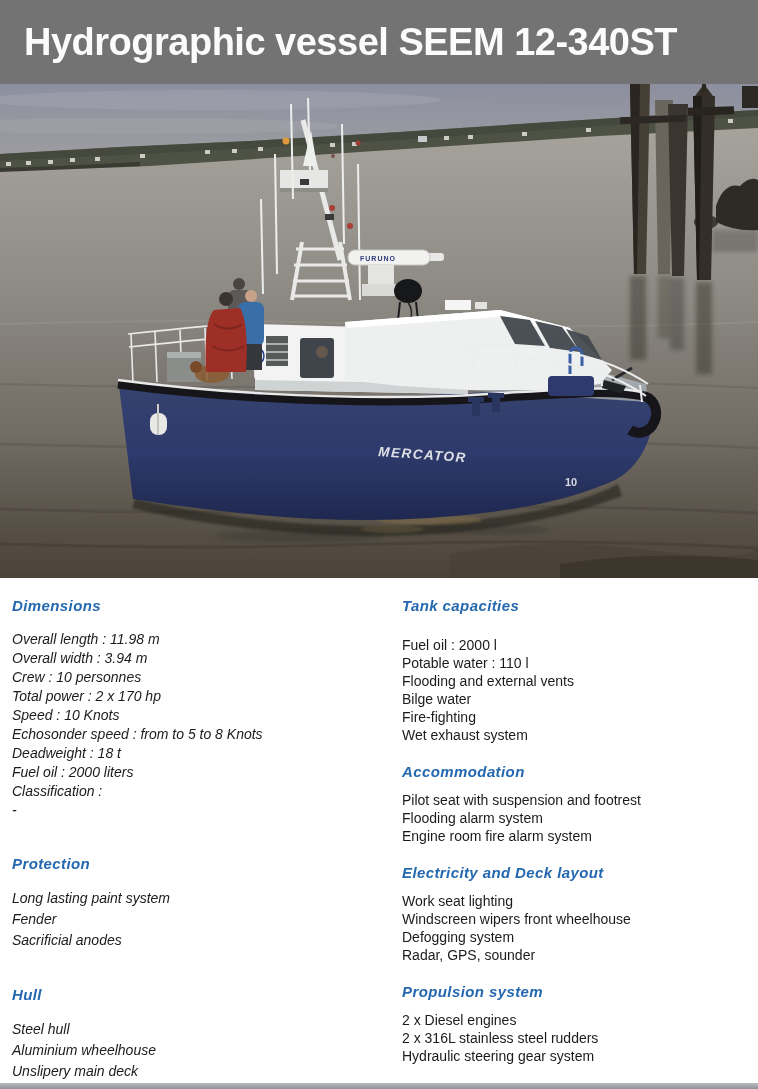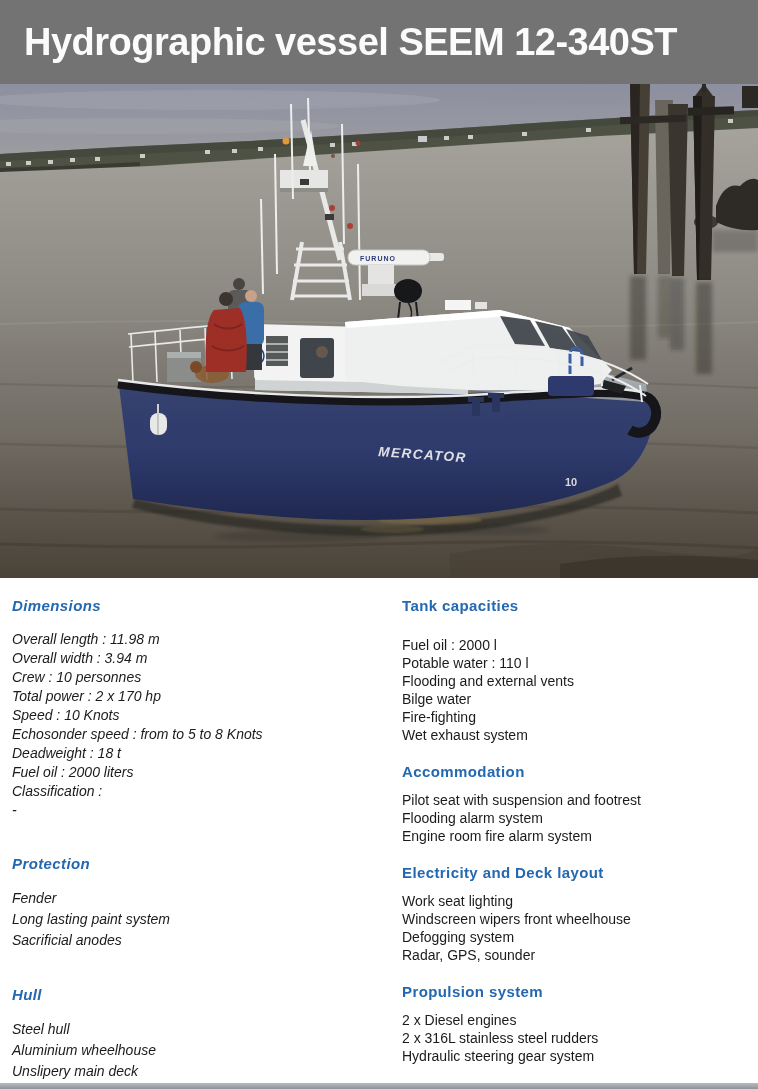--- a/index.html
+++ b/index.html
@@ -31,21 +31,21 @@
   .section .items li { font-size:14px; color:#1b1b1b; }
   
   .col-left .section { margin-top:36px; }
   .col-left .section:first-child { margin-top:0; }
   .col-left .section h2 { margin-bottom:16px; }
   .col-left .items li { line-height:19px; }
   .col-left .section.loose .items li { line-height:21px; }
   
   .col-right .section { margin-top:20px; }
   .col-right .section:first-child { margin-top:0; }
-  .col-right .section h2 { margin-bottom:11px; }
+  .col-right .section h2 { margin-bottom:11px;font-style:italic; }
   .col-right .section:first-child h2 { margin-bottom:22px; }
   .col-right .items li { line-height:18px; }
   
   .footer-strip {
     position:absolute; left:0; bottom:0; width:758px; height:6px;
     background:linear-gradient(#b9bcbf,#8e9299);
   }
 </style>
 </head>
 <body>
@@ -326,22 +326,22 @@
         <li>Echosonder speed : from to 5 to 8 Knots</li>
         <li>Deadweight : 18 t</li>
         <li>Fuel oil : 2000 liters</li>
         <li>Classification :</li>
         <li>-</li>
       </ul>
     </div>
     <div class="section loose">
       <h2>Protection</h2>
       <ul class="items">
+        <li>Long lasting paint system</li>
         <li>Fender</li>
-        <li>Long lasting paint system</li>
         <li>Sacrificial anodes</li>
       </ul>
     </div>
     <div class="section loose">
       <h2>Hull</h2>
       <ul class="items">
         <li>Steel hull</li>
         <li>Aluminium wheelhouse</li>
         <li>Unslipery main deck</li>
         <li>Mooring</li>

